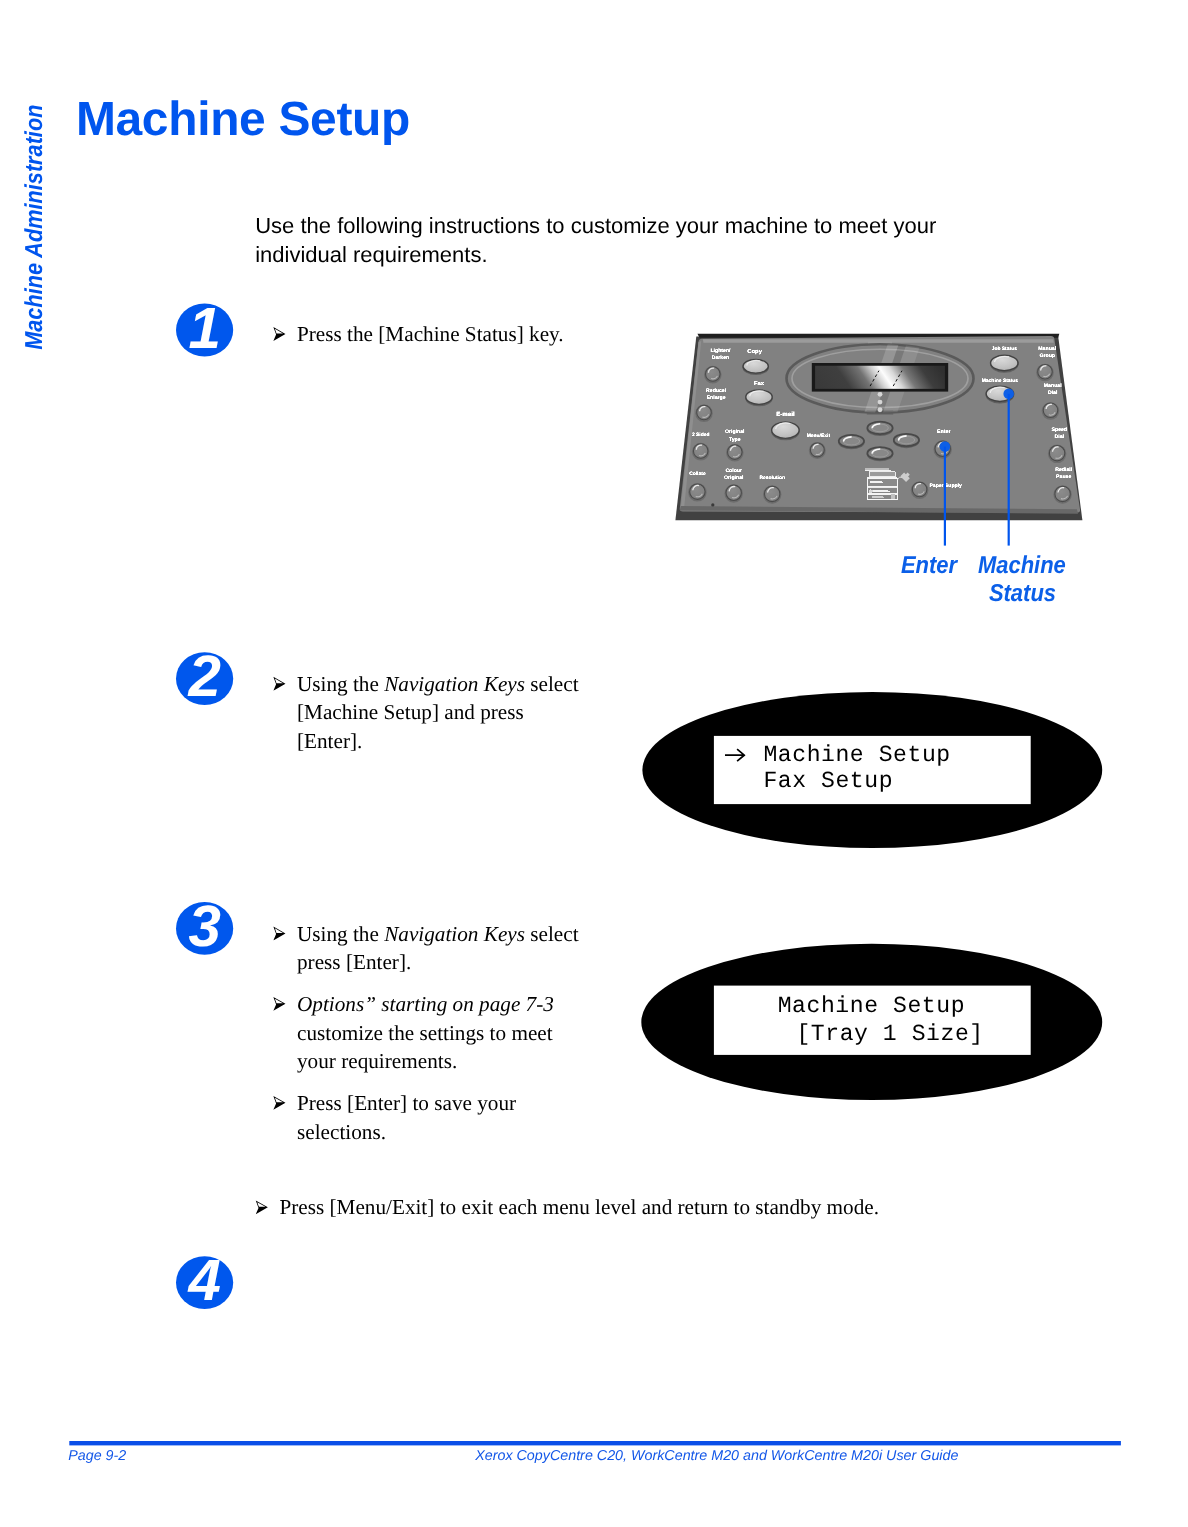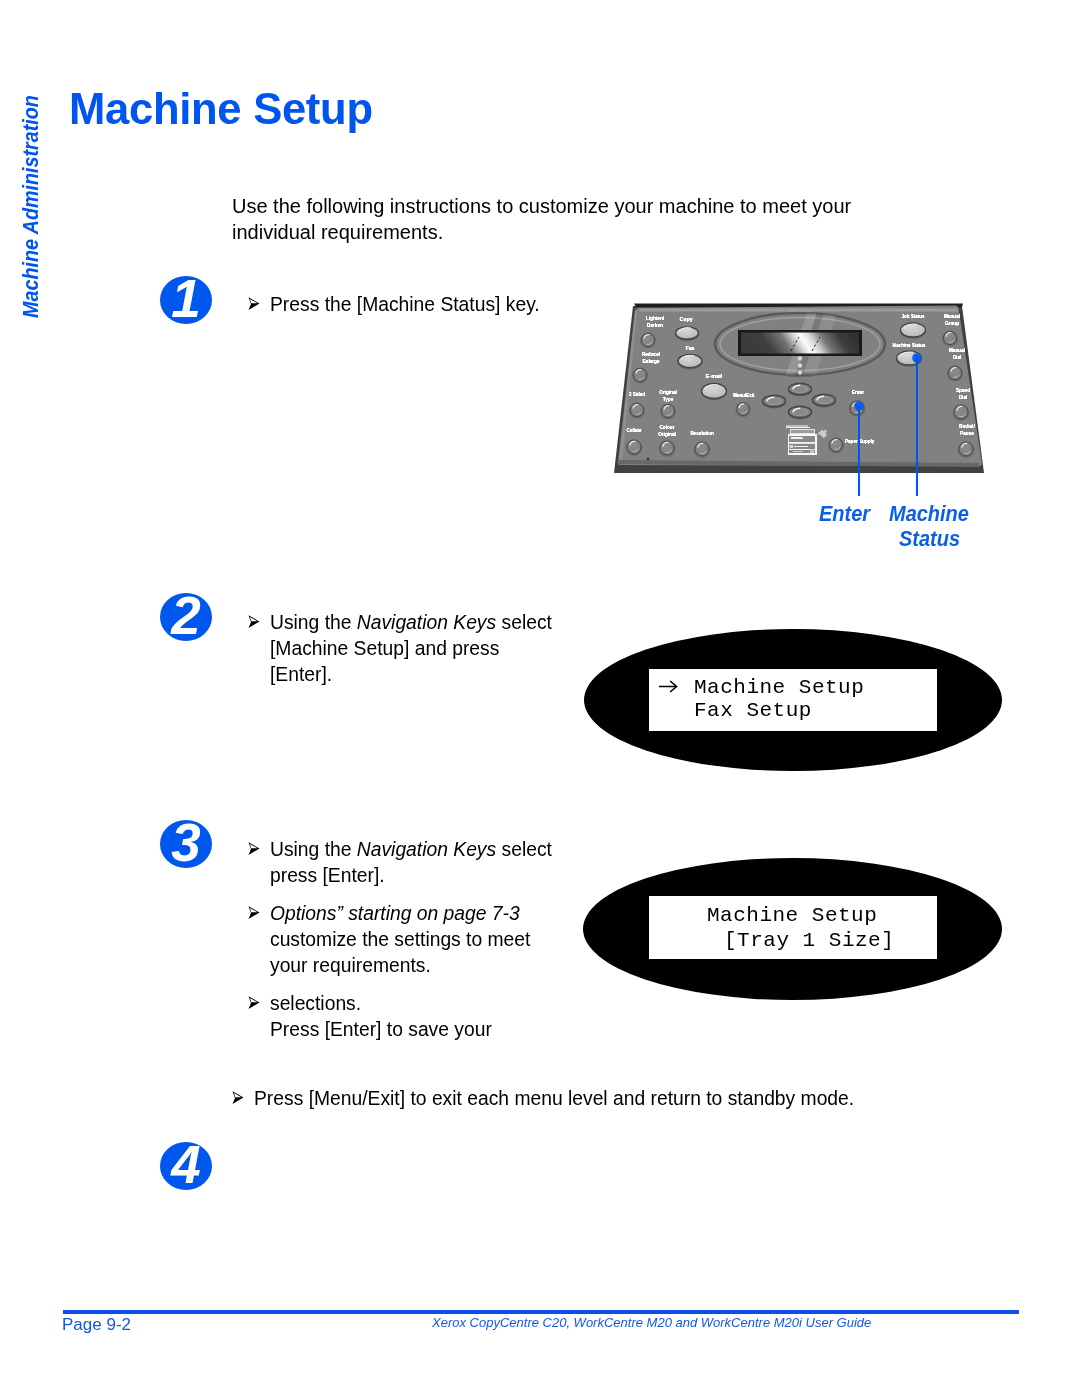--- a/index.html
+++ b/index.html
@@ -21,38 +21,38 @@
 
   
   .intro{position:absolute;left:232px;top:193px;width:700px;font-size:20px;
       color:#000;line-height:26px;}
 
   .step-num{position:absolute;width:52px;height:48px;border-radius:50%;
      background:#0057ed;overflow:hidden;}
   .step-num span{position:absolute;left:0;top:-12px;width:52px;height:70px;color:#fff;
      font-style:italic;font-weight:bold;font-size:53px;text-align:center;line-height:70px;}
 
-  .blk{position:absolute;}
+  .blk{position:absolute;font-family:Liberation Serif, serif;}
   .bul{position:relative;margin-bottom:12px;}
   .bul .mk{position:absolute;left:0px;top:5px;width:12px;height:13px;}
   .bul .mk svg{display:block;width:12px;height:13px;}
   .bul .tx{margin-left:22px;font-size:19.3px;line-height:26px;color:#000;}
   .bul .tx i{font-style:italic;}
   .bul .tx .ln{white-space:nowrap;}
 
   
   .lcd{position:absolute;}
   .lcd .ell{position:absolute;left:0;top:0;width:100%;height:100%;background:#000;border-radius:50%;}
   .lcd .box{position:absolute;background:#fff;}
   .lcd .ln{font-family:"Liberation Mono",monospace;font-size:21px;color:#000;
       white-space:pre;line-height:25px;letter-spacing:0.5px;}
 
   
   #footer-rule{position:absolute;left:63px;top:1310px;width:956px;height:3.6px;background:#0b4fe8;}
-  #footer-left{position:absolute;left:62px;top:1315px;font-size:17px;
+  #footer-left{position:absolute;left:62px;top:1315px;font-size:13px;font-style:italic;
       color:#1357e8;}
   #footer-right{position:absolute;left:432px;top:1315px;font-size:13px;font-style:italic;
       color:#1357e8;white-space:nowrap;}
 
   .panel{position:absolute;left:610px;top:300px;}
   .panel text{white-space:pre;}
   .lead{position:absolute;background:#0055ee;}
   .callout{position:absolute;color:#0b5fe8;font-weight:bold;font-style:italic;
       font-size:22.2px;white-space:nowrap;transform-origin:left top;
       transform:scaleX(0.90);}
@@ -136,22 +136,22 @@
         </div>
       </div>
     <div class="bul">
         <span class="mk">
           <svg viewBox="0 0 12 13">
             <path d="M0.5 0.3 L11.5 6.6 L0.5 12.9 L3.0 7.1 Z" fill="#000"></path>
             <path d="M1.9 1.9 L9.3 6.15 L3.35 6.15 Z" fill="#fff"></path>
           </svg>
         </span>
         <div class="tx">
+          <div class="ln"><span>Press [Enter] to save your</span></div>
           <div class="ln"><span>selections.</span></div>
-          <div class="ln"><span>Press [Enter] to save your</span></div>
         </div>
       </div>
   </div>
 
   <div class="step-num" style="left:160px;top:1142px;">
       <span>4</span>
     </div>
   <div class="blk" style="left:232px;top:1086px;width:700px;">
     <div class="bul">
         <span class="mk">

